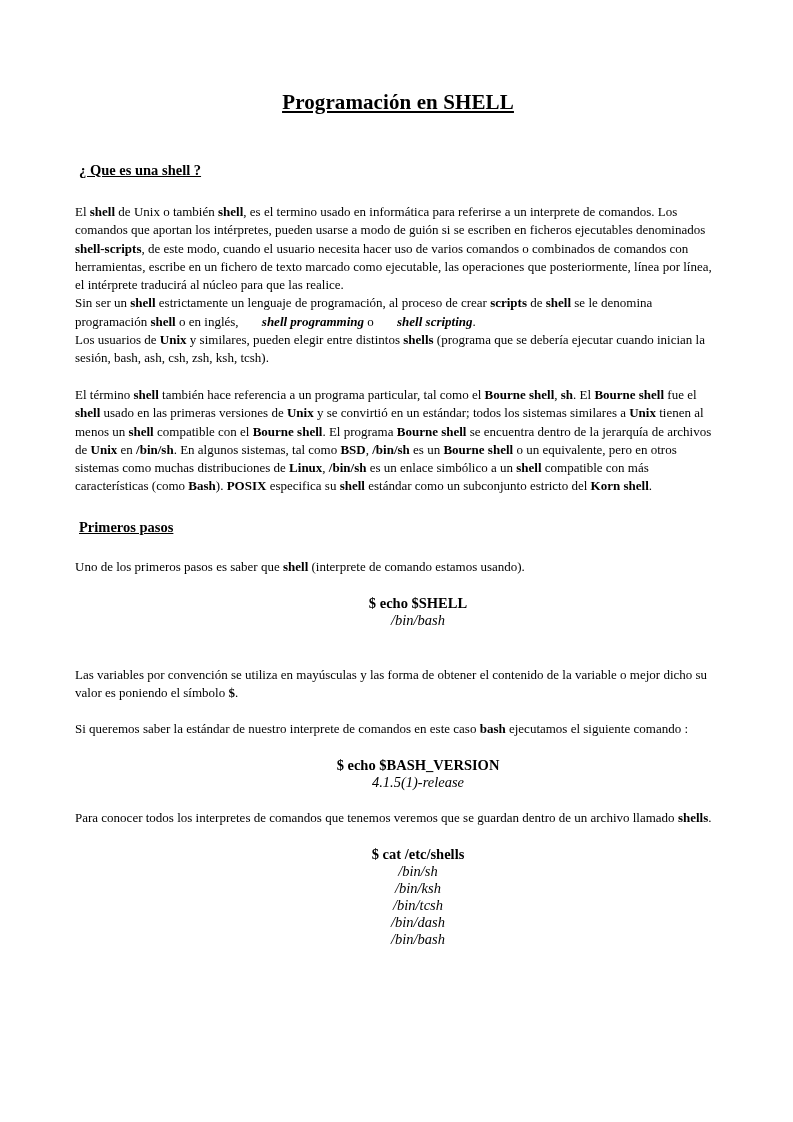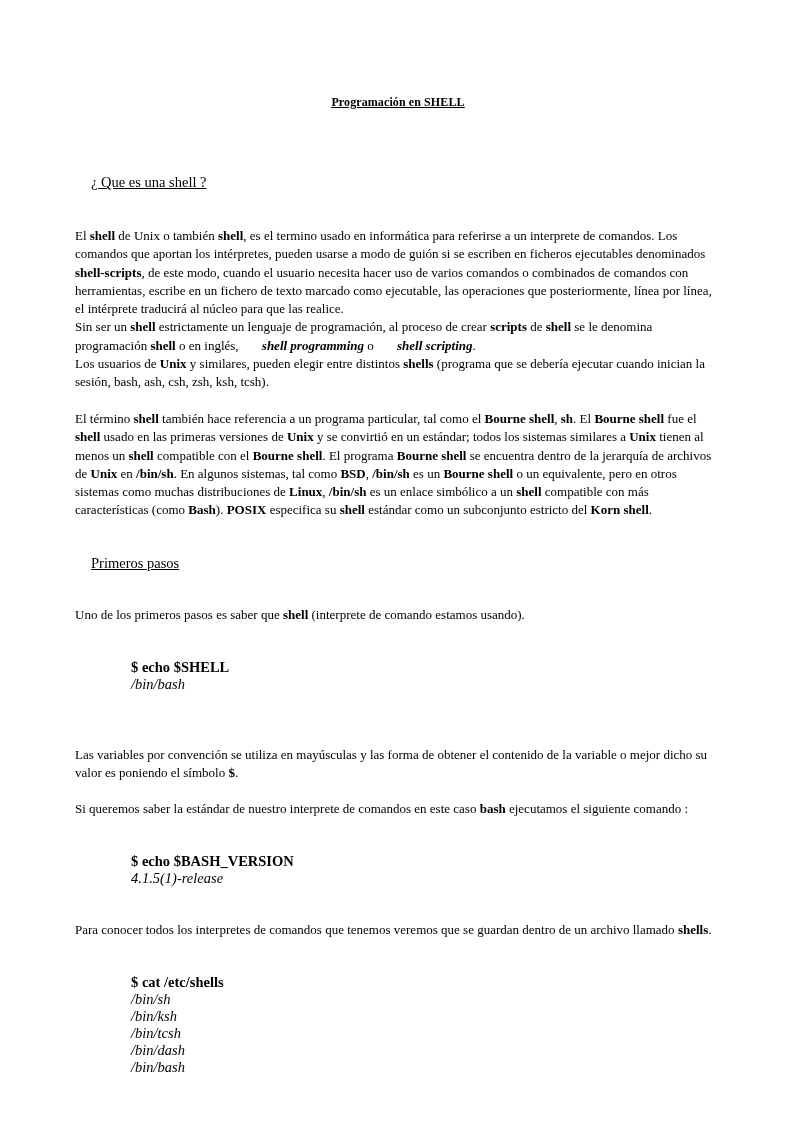--- a/index.html
+++ b/index.html
@@ -19,52 +19,54 @@
   }
   .content {
     position: absolute;
     left: 75px;
     top: 92px;
     width: 646px;
   }
   .doc-title {
     text-align: center;
     font-weight: bold;
-    font-size: 12px;
+    font-size: 21px;
     line-height: 21px;
     text-decoration: underline;
     letter-spacing: 0.1px;
   }
   .doc-title .line {
     display: block;
   }
   .doc-title .line span {
     text-decoration: underline;
   }
   .heading {
     font-size: 14.5px;
     line-height: 18px;
     text-decoration: underline;
-    margin: 16px;
+    margin: 4px;
+    font-weight: bold;
   }
   .spacer-title-heading { height: 44px; }
   .spacer-heading-body { height: 20px; }
   .para {
     font-size: 13px;
     line-height: 18.3px;
     margin: 0;
     text-align: left;
     white-space: normal;
   }
   .para-gap { height: 18.3px; }
   .code-block {
-    margin: 16px;
+    margin: 0;
     padding-left: 40px;
     font-size: 14.5px;
     line-height: 17px;
+    text-align: center;
   }
   .code-cmd {
     font-weight: bold;
     display: block;
   }
   .code-out {
     font-style: italic;
     display: block;
   }
   b { font-weight: bold; }

